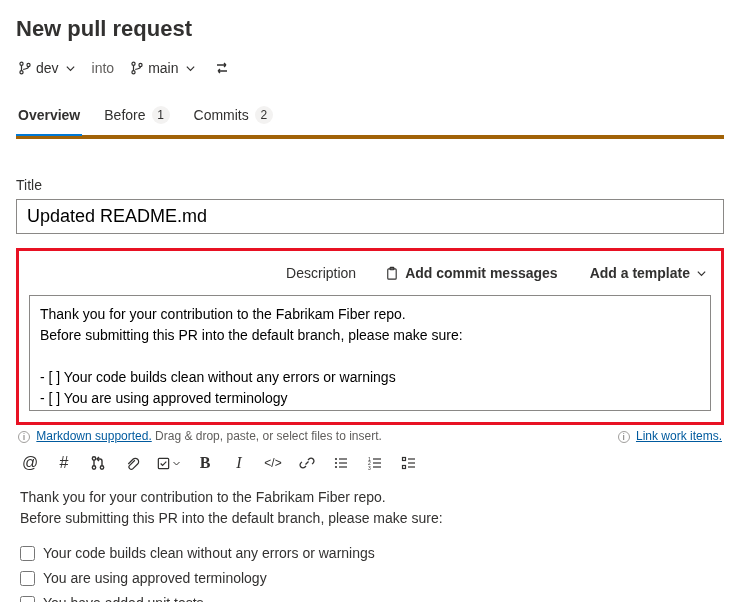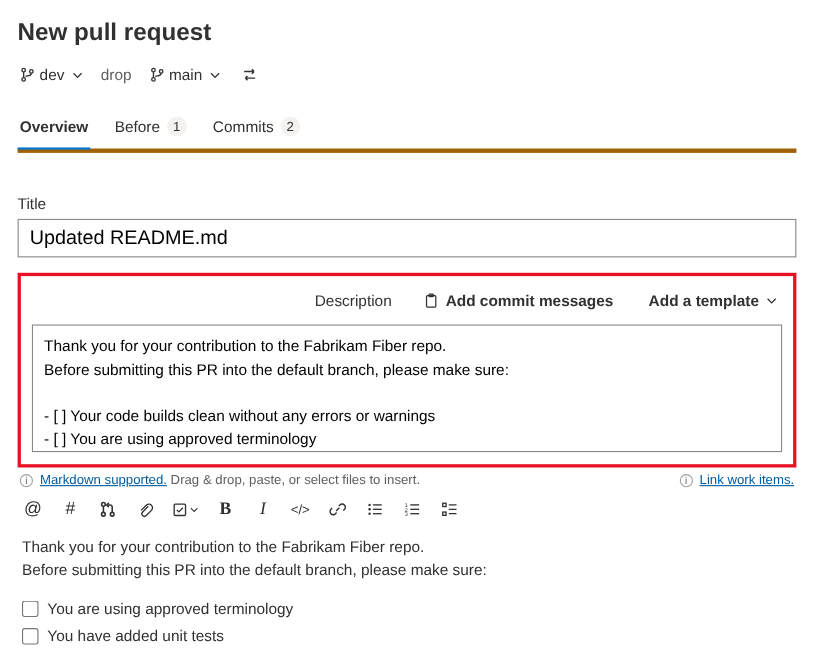--- a/index.html
+++ b/index.html
@@ -194,21 +194,21 @@
         </svg>
       </span>
       <span>dev</span>
       <span class="chev">
         <svg width="11" height="11" viewBox="0 0 12 12" fill="none" stroke="#323130" stroke-width="1.3">
             <path d="M2 4l4 4 4-4"></path>
           </svg>
       </span>
     </span>
 
-    <span class="into">drop</span>
+    <span class="into">into</span>
 
     <span class="branch-pill">
       <span>
         <svg width="14" height="14" viewBox="0 0 16 16" fill="none" stroke="#323130" stroke-width="1.4">
           <circle cx="4" cy="3.2" r="1.8"></circle>
             <circle cx="4" cy="12.8" r="1.8"></circle>
             <circle cx="12" cy="4.5" r="1.8"></circle>
           <path d="M4 5v6M12 6.3c0 3-4 2.5-6 3.5"></path>
         </svg>
       </span>
@@ -351,20 +351,24 @@
           <line x1="7" y1="12" x2="14" y2="12" stroke-width="1.2"></line>
       </svg>
     </span>
   </div>
 
   <div class="preview">
     <p style="white-space:pre-line">Thank you for your contribution to the Fabrikam Fiber repo.
 Before submitting this PR into the default branch, please make sure:</p>
     <div class="check-row">
       <input type="checkbox" style="">
+      <span>Your code builds clean without any errors or warnings</span>
+    </div>
+    <div class="check-row">
+      <input type="checkbox" style="">
       <span>You are using approved terminology</span>
     </div>
     <div class="check-row">
       <input type="checkbox" style="">
       <span>You have added unit tests</span>
     </div>
   </div>
 </div>
 
 </body></html>

